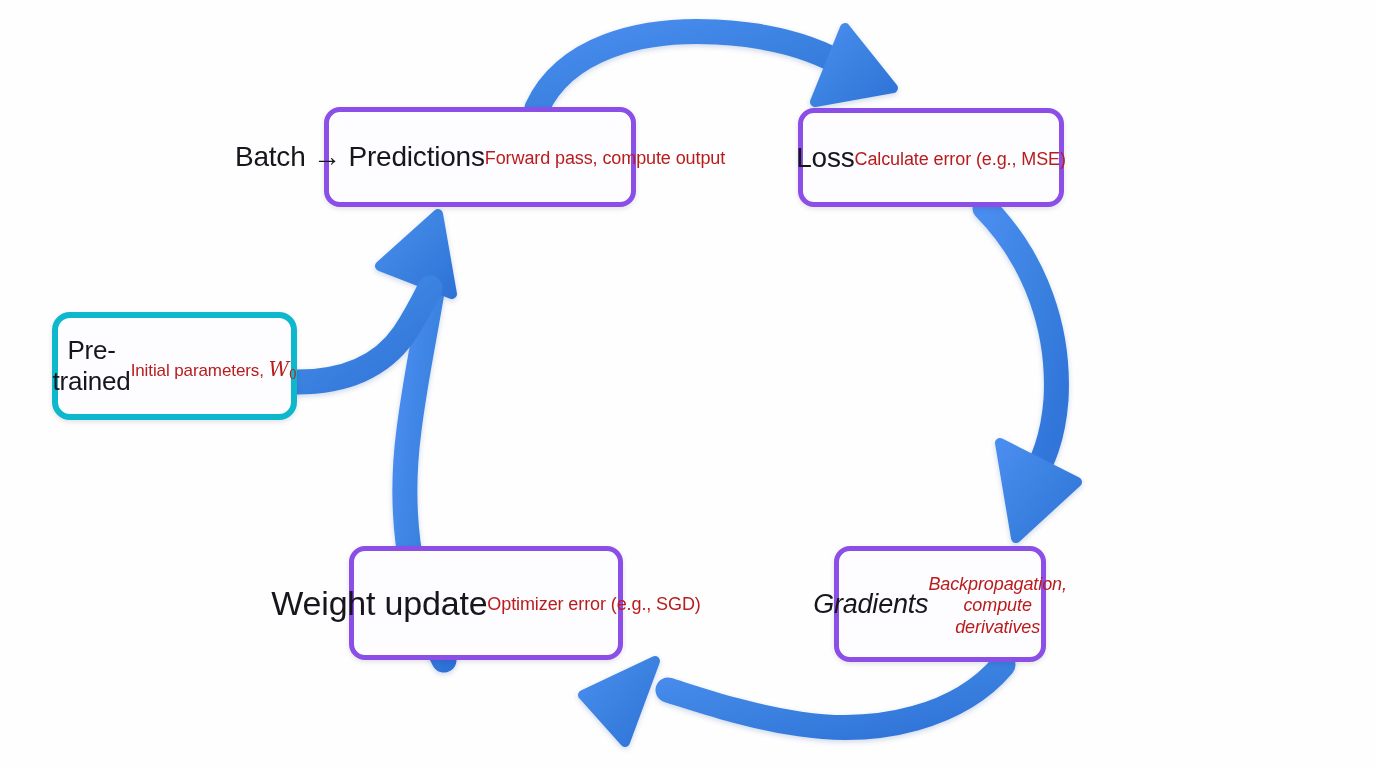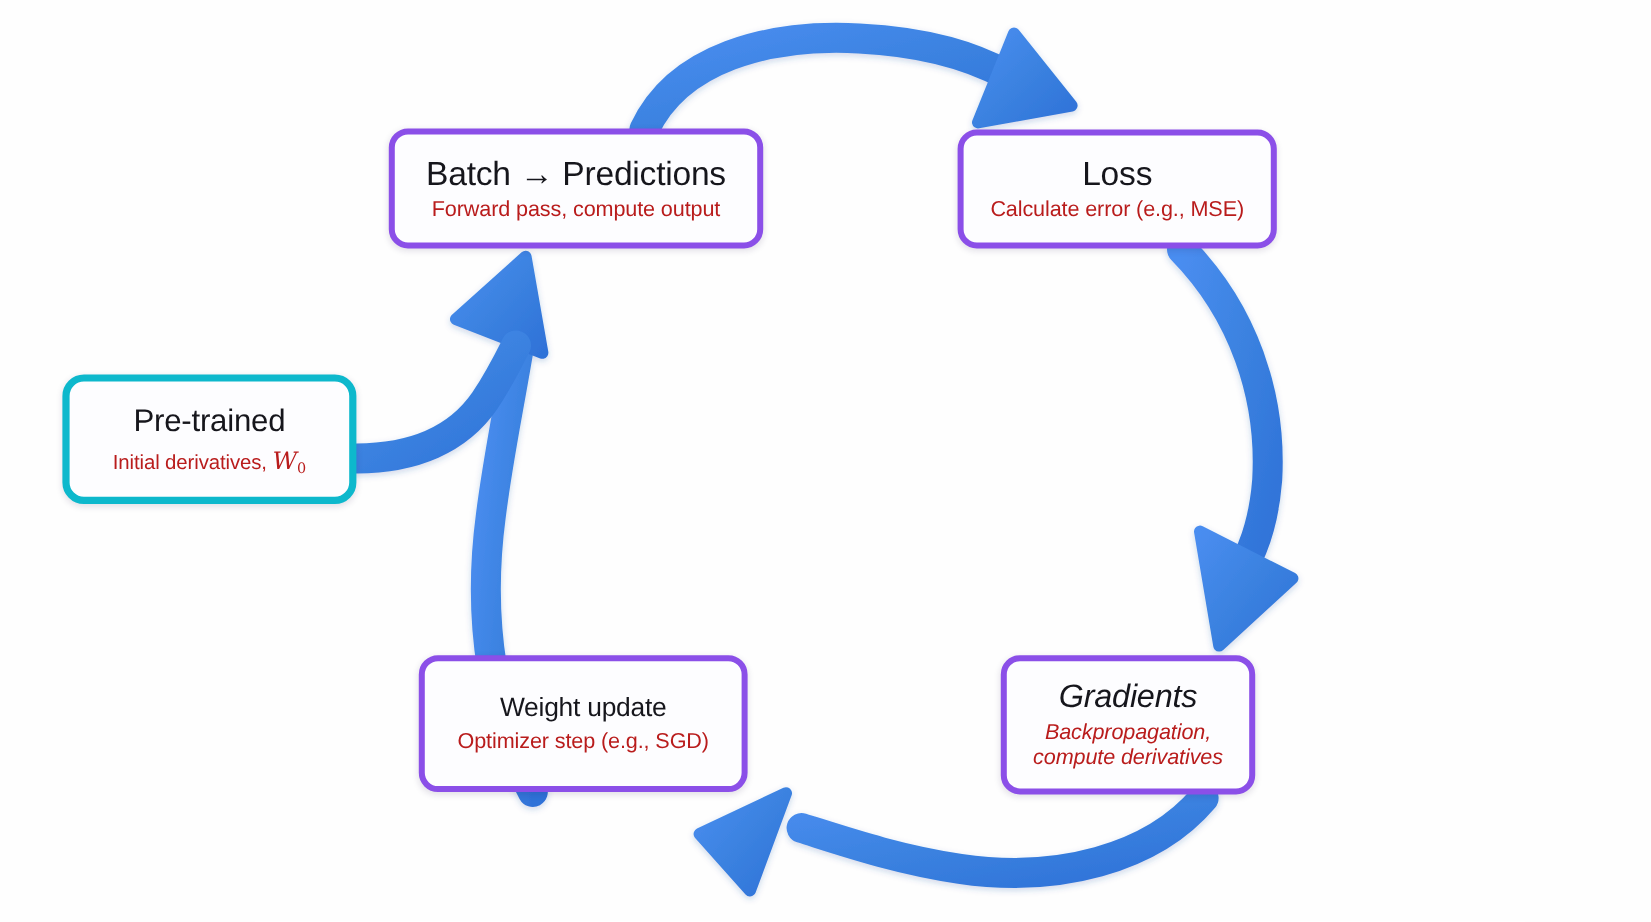--- a/index.html
+++ b/index.html
@@ -30,21 +30,21 @@
     pointer-events: none;
   }
   .node {
     position: absolute;
     box-sizing: border-box;
     background: #fdfdff;
     border-style: solid;
     border-width: 5px;
     border-radius: 16px;
     display: flex;
-    flex-direction: column;
+    flex-direction: row;
     align-items: center;
     justify-content: center;
     text-align: center;
     box-shadow: 0 2px 5px rgba(40, 20, 80, 0.13);
     z-index: 5;
   }
   .node .title {
     color: #16161c;
     font-size: 27px;
     line-height: 1.12;
@@ -85,21 +85,21 @@
     border-color: #8b4fe8;
     font-style: italic;
   }
   #node-gradients .title { font-size: 27px; }
 
   #node-weight-update {
     left: 349px; top: 546px;
     width: 274px; height: 114px;
     border-color: #8b4fe8;
   }
-  #node-weight-update .title { font-size: 22px; }
+  #node-weight-update .title { font-size: 34px; }
 
   #node-pretrained {
     left: 52px; top: 312px;
     width: 245px; height: 108px;
     border-color: #0db8cc;
     border-width: 6px;
     border-radius: 18px;
   }
   #node-pretrained .title {
     font-size: 26px;
@@ -175,36 +175,36 @@
         <path d="M 297 382
                  C 345 382, 382 366, 404 334
                  C 416 316, 424 300, 430 288" fill="none" stroke="url(#gradBlue)" stroke-width="25" stroke-linecap="round"></path>
       </g>
 
     </g>
   </svg>
 
   <div class="node" id="node-pretrained">
     <div class="title"><span>Pre-trained</span><br></div>
-    <div class="subtitle"><span>Initial derivatives, </span><span class="mathvar"><span>W</span><sub>0</sub></span></div>
+    <div class="subtitle"><span>Initial parameters, </span><span class="mathvar"><span>W</span><sub>0</sub></span></div>
   </div>
 
   <div class="node" id="node-batch">
     <div class="title">Batch → Predictions</div>
     <div class="subtitle">Forward pass, compute output</div>
   </div>
 
   <div class="node" id="node-loss">
     <div class="title">Loss</div>
     <div class="subtitle">Calculate error (e.g., MSE)</div>
   </div>
 
   <div class="node" id="node-gradients">
     <div class="title">Gradients</div>
     <div class="subtitle two-line">Backpropagation, compute derivatives</div>
   </div>
 
   <div class="node" id="node-weight-update">
     <div class="title">Weight update</div>
-    <div class="subtitle">Optimizer step (e.g., SGD)</div>
+    <div class="subtitle">Optimizer error (e.g., SGD)</div>
   </div>
 
 </div>
 
 </body></html>

